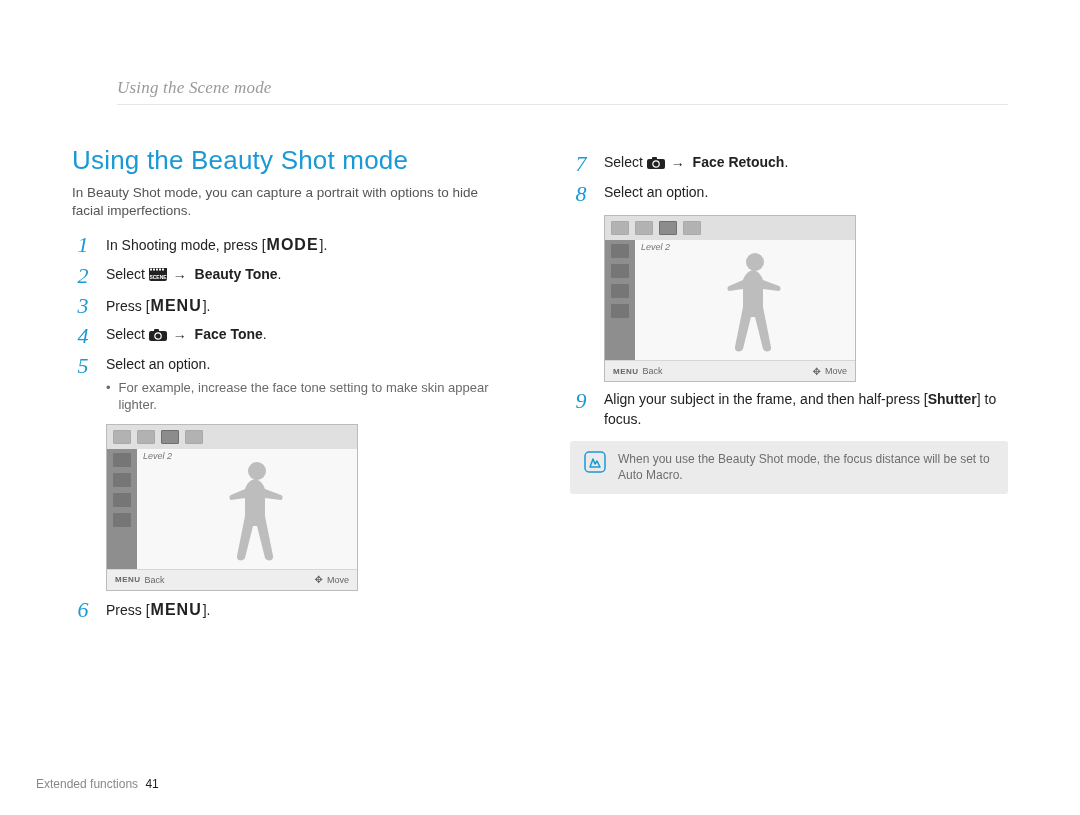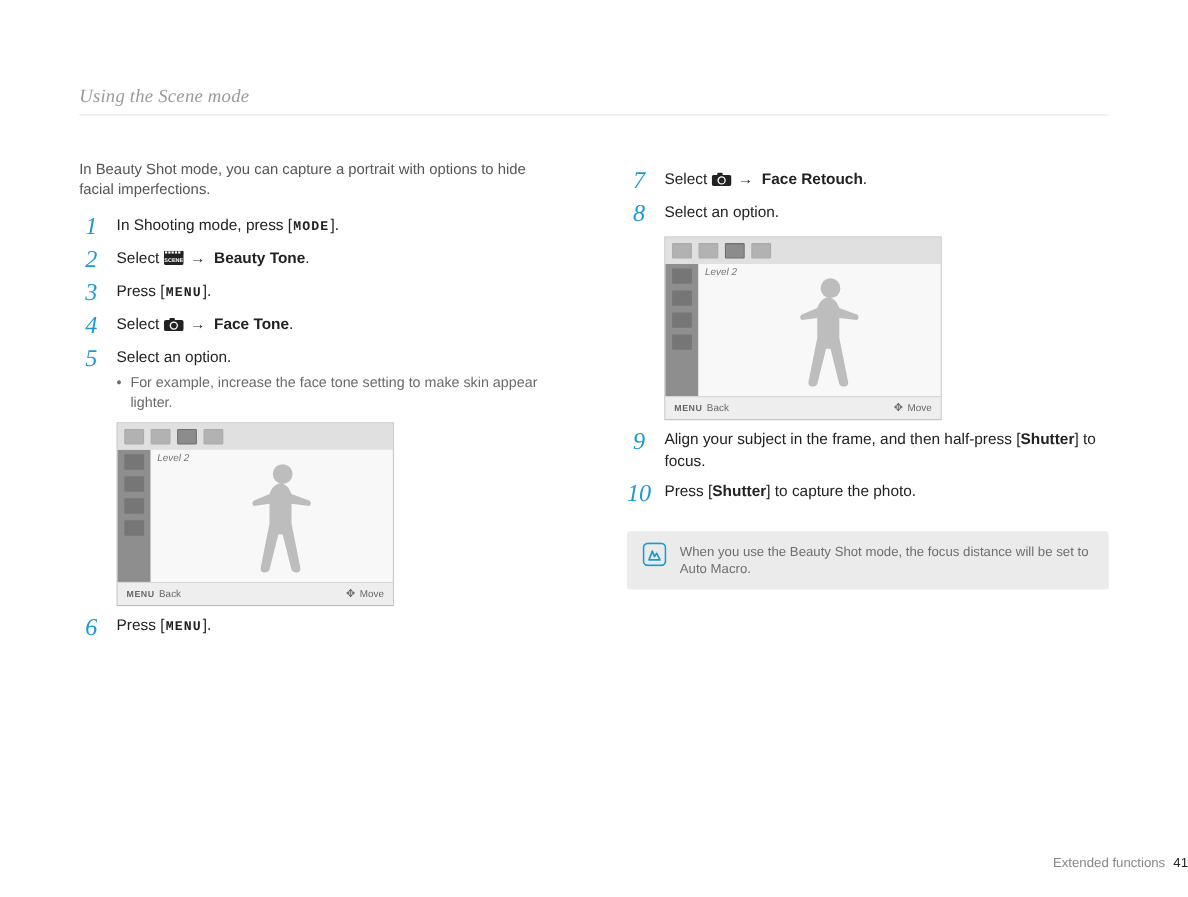--- a/index.html
+++ b/index.html
@@ -1,66 +1,67 @@
 <!DOCTYPE html>
 <html><head>
 <meta charset="utf-8">
 <style>
   html,body{margin:0;padding:0;background:#fff;}
   body{width:1080px;height:815px;position:relative;font-family:Arial,Helvetica,sans-serif;color:#333;}
   .page{padding:78px 72px 0 72px;}
-  .breadcrumb{font-family:Georgia,'Times New Roman',serif;font-style:italic;color:#9a9a9a;font-size:17px;letter-spacing:.2px;padding-bottom:6px;border-bottom:1px solid #e6e6e6;}
+  .breadcrumb{font-family:Georgia,'Times New Roman',serif;font-style:italic;color:#9a9a9a;font-size:17px;letter-spacing:.2px;padding-bottom:6px;border-bottom:1px solid #e6e6e6;margin-left:45px;}
   .cols{display:flex;gap:60px;margin-top:40px;}
   .col{flex:1;min-width:0;}
   h2{color:#1a99d6;font-weight:400;font-size:26px;margin:0 0 8px 0;letter-spacing:.2px;}
   .intro{font-size:13.5px;color:#555;line-height:1.35;margin-bottom:14px;}
   ol.steps{list-style:none;padding:0;margin:0;}
   ol.steps>li{display:flex;gap:12px;margin:8px 0 6px 0;}
   .num{font-family:Georgia,'Times New Roman',serif;font-style:italic;color:#1a99d6;font-size:22px;line-height:1;min-width:22px;text-align:center;}
   .step-body{font-size:14px;color:#222;line-height:1.4;flex:1;}
   .step-body .b{font-weight:700;}
   .sub{list-style:none;padding:0;margin:4px 0 0 0;}
   .sub li{display:flex;gap:8px;font-size:13px;color:#6a6a6a;line-height:1.35;}
   .sub li::before{content:"•";color:#6a6a6a;}
-  .keycap{display:inline-flex;align-items:center;background:#fff;border:0;font-weight:700;font-family:Liberation Mono, monospace;letter-spacing:1px;font-size:12px;padding:0 1px;}
+  .keycap{display:inline-flex;align-items:center;background:#fff;border:0;font-weight:700;font-family:Liberation Sans, sans-serif;letter-spacing:1px;font-size:16px;padding:0 1px;}
   .ik{display:inline-flex;align-items:center;justify-content:center;vertical-align:-3px;}
   .ik.scene svg, .ik.cam svg{width:18px;height:14px;}
   .arrow{margin:0 4px 0 2px;}
   
   .lcd{width:250px;margin:10px 0 8px 34px;border:1px solid #bbb;background:#fff;}
   .lcd .hdr{height:24px;background:#e0e0e0;display:flex;align-items:center;padding:0 6px;gap:6px;}
   .lcd .hdr .tab{width:16px;height:12px;background:#7b7b7b;border:1px solid #6a6a6a;opacity:.45;border-radius:1px;}
   .lcd .hdr .tab.on{opacity:.95;background:#888;}
   .lcd .main{display:flex;height:120px;}
   .lcd .side{width:30px;background:#8e8e8e;display:flex;flex-direction:column;align-items:center;justify-content:flex-start;padding-top:4px;gap:6px;}
   .lcd .side .sico{width:18px;height:14px;background:#767676;border-radius:1px;}
   .lcd .canvas{flex:1;background:#f8f8f8;position:relative;}
   .lcd .lvl{position:absolute;left:6px;top:2px;font-size:9px;color:#777;font-style:italic;}
   .lcd .person{position:absolute;left:50%;top:8px;transform:translateX(-40%);}
   .lcd .ftr{height:20px;background:#eee;border-top:1px solid #d6d6d6;display:flex;align-items:center;justify-content:space-between;padding:0 8px;font-size:9px;color:#666;}
   .lcd .ftr .l,.lcd .ftr .r{display:flex;align-items:center;gap:4px;}
   .menu-badge{font-weight:700;font-size:8px;letter-spacing:.5px;}
   .crossarrows{font-size:10px;}
   
-  .note{display:flex;gap:12px;background:#ebebeb;border-radius:3px;padding:10px 14px;margin-top:24px;font-size:12px;color:#6e6e6e;line-height:1.35;}
+  .note{display:flex;gap:12px;background:#ebebeb;border-radius:3px;padding:10px 14px;margin-top:12px;font-size:12px;color:#6e6e6e;line-height:1.35;}
   .note .nico{flex:0 0 auto;}
   .note .nico svg{width:22px;height:22px;}
   
-  .foot{position:absolute;left:16px;right:0;bottom:24px;text-align:right;font-size:12px;color:#888;margin-left:20px;}
+  .foot{position:absolute;left:16px;right:0;bottom:24px;text-align:left;font-size:12px;color:#888;margin-left:20px;}
   .foot .pg{color:#222;margin-left:4px;}
 </style>
 </head>
 <body>
 
 <div class="page">
   <div class="breadcrumb">Using the Scene mode</div>
 
   <div class="cols">
 
     <div class="col">
+      <h2>Using the Beauty Shot mode</h2>
       <div class="intro">In Beauty Shot mode, you can capture a portrait with options to hide facial imperfections.</div>
 
       <ol class="steps">
         <li>
           <span class="num">1</span>
           <span class="step-body">
             <span>In Shooting mode, press [</span><span class="keycap">MODE</span><span>].</span>
           </span>
         </li>
         <li>
@@ -220,26 +221,20 @@
               <span>Move</span>
             </span>
         </div>
       </div>
 
       <ol class="steps">
         <li>
           <span class="num">9</span>
           <span class="step-body">
             <span>Align your subject in the frame, and then half-press [</span><span class="b">Shutter</span><span>] to focus.</span>
-          </span>
-        </li>
-        <li>
-          <span class="num">10</span>
-          <span class="step-body">
-            <span>Press [</span><span class="b">Shutter</span><span>] to capture the photo.</span>
           </span>
         </li>
       </ol>
 
       <div class="note">
         <span class="nico">
           <svg viewBox="0 0 22 22">
               <rect x="1" y="1" width="20" height="20" rx="4" fill="none" stroke="#1a99d6" stroke-width="1.5"></rect>
               <path d="M6 16l3-8 2 5 2-3 3 6z" fill="none" stroke="#1a99d6" stroke-width="1.5" stroke-linejoin="round"></path>
             </svg>

